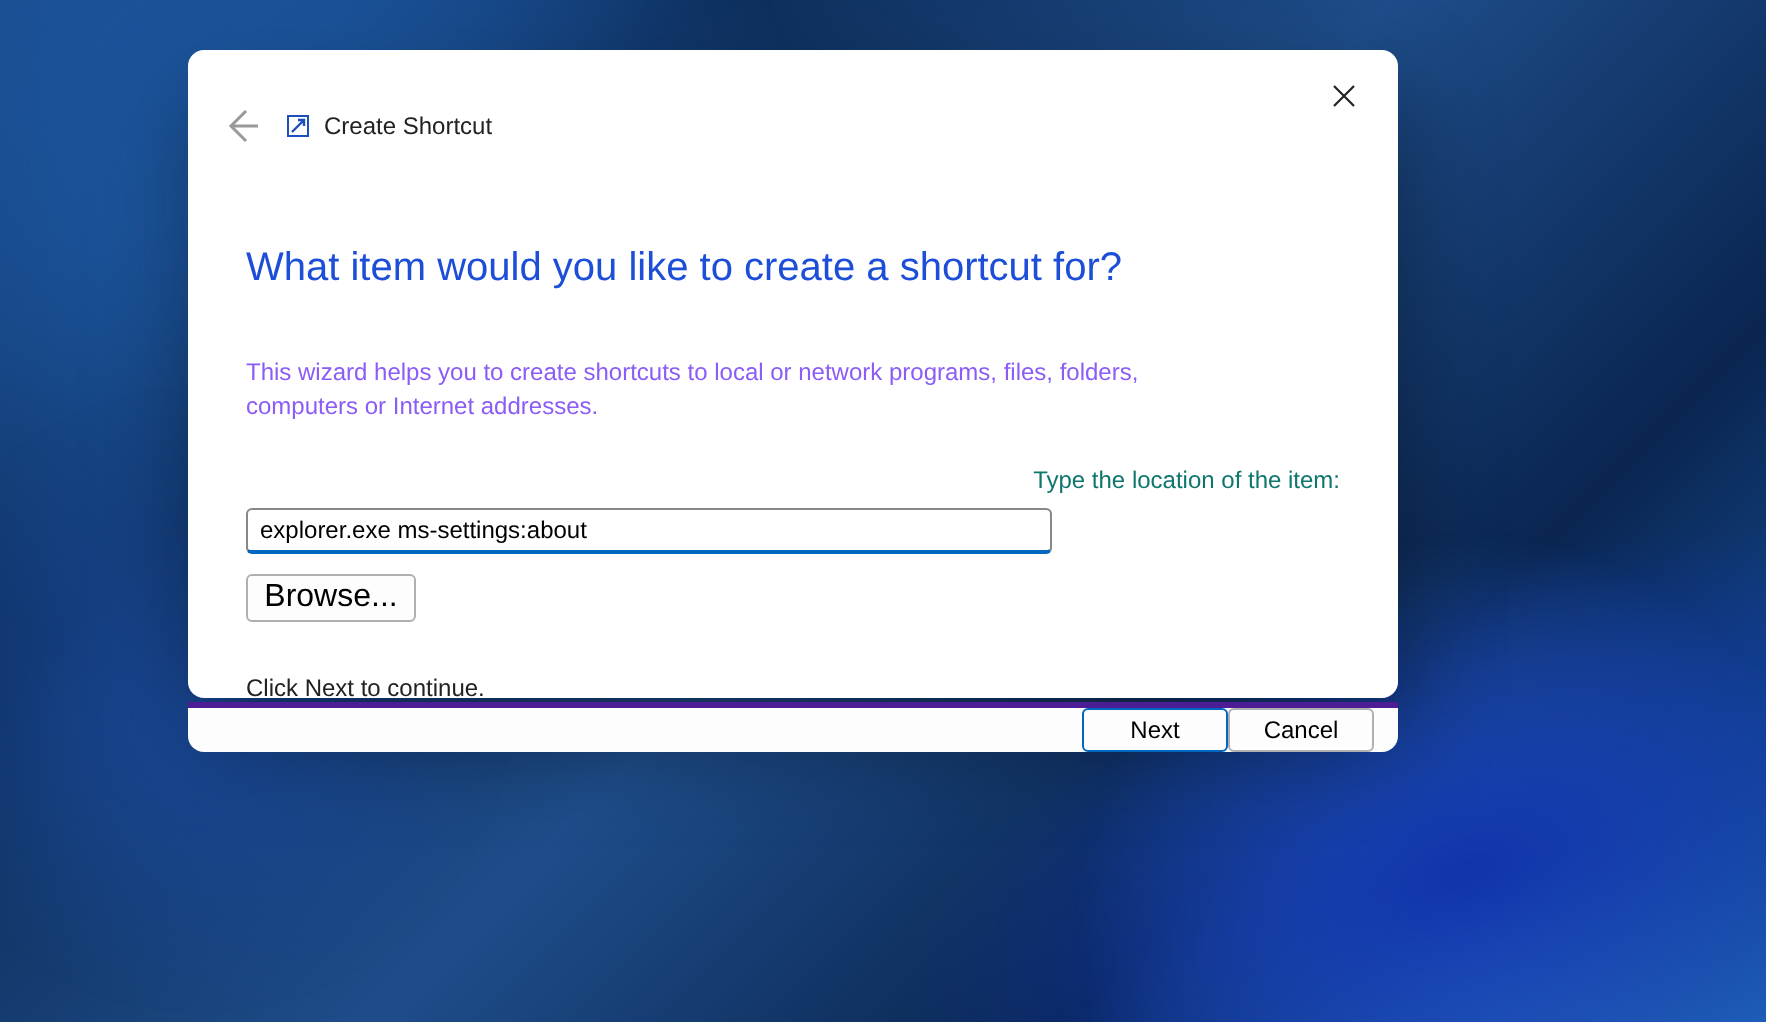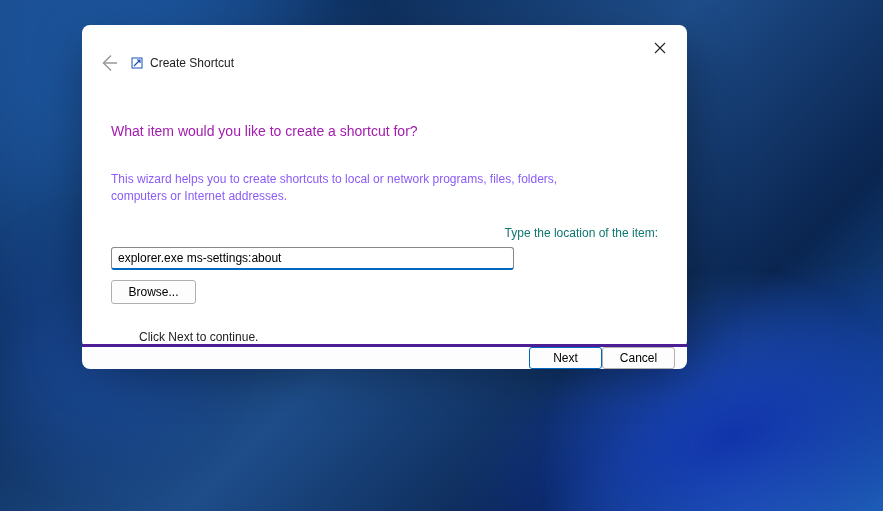--- a/index.html
+++ b/index.html
@@ -47,21 +47,21 @@
       width: 700px;
       height: 350px;
       background: radial-gradient(ellipse, #1033aa 0%, transparent 60%);
       bottom: -100px;
       right: -200px;
       transform: rotate(-20deg);
     }
 
     .dialog {
       position: absolute;
-      left: 82px;
+      left: 94px;
       top: 25px;
       width: 605px;
       height: 324px;
       background: #ffffff;
       border-radius: 8px;
       box-shadow: 0 20px 50px rgba(0,0,0,0.4);
       display: flex;
       flex-direction: column;
     }
 
@@ -118,22 +118,22 @@
       width: 12px;
       height: 12px;
     }
 
     .content {
       padding: 20px 29px 0 29px;
       flex: 1;
     }
 
     .heading {
-      font-size: 14px;
-      color: #a21caf;
+      font-size: 20px;
+      color: #1d4ed8;
       font-weight: 400;
       margin-top: 28px;
       margin-bottom: 32px;
     }
 
     .description {
       font-size: 12px;
       color: #8b5cf6;
       line-height: 1.45;
       margin-bottom: 20px;
@@ -167,29 +167,28 @@
       background: #fff;
     }
 
     .browse-btn {
       width: 85px;
       height: 24px;
       border: 1px solid #b0b0b0;
       border-radius: 3px;
       background: #fdfdfd;
       font-family: inherit;
-      font-size: 12px;
+      font-size: 16px;
       cursor: default;
     }
 
     .continue-text {
       font-size: 12px;
       color: #222;
       margin-top: 14px;
-      margin-left: 28px;
     }
 
     .footer {
       height: 48px;
       border-top: 3px solid #4c1d95;
       display: flex;
       align-items: center;
       justify-content: flex-end;
       padding: 0 12px;
       gap: 0;

